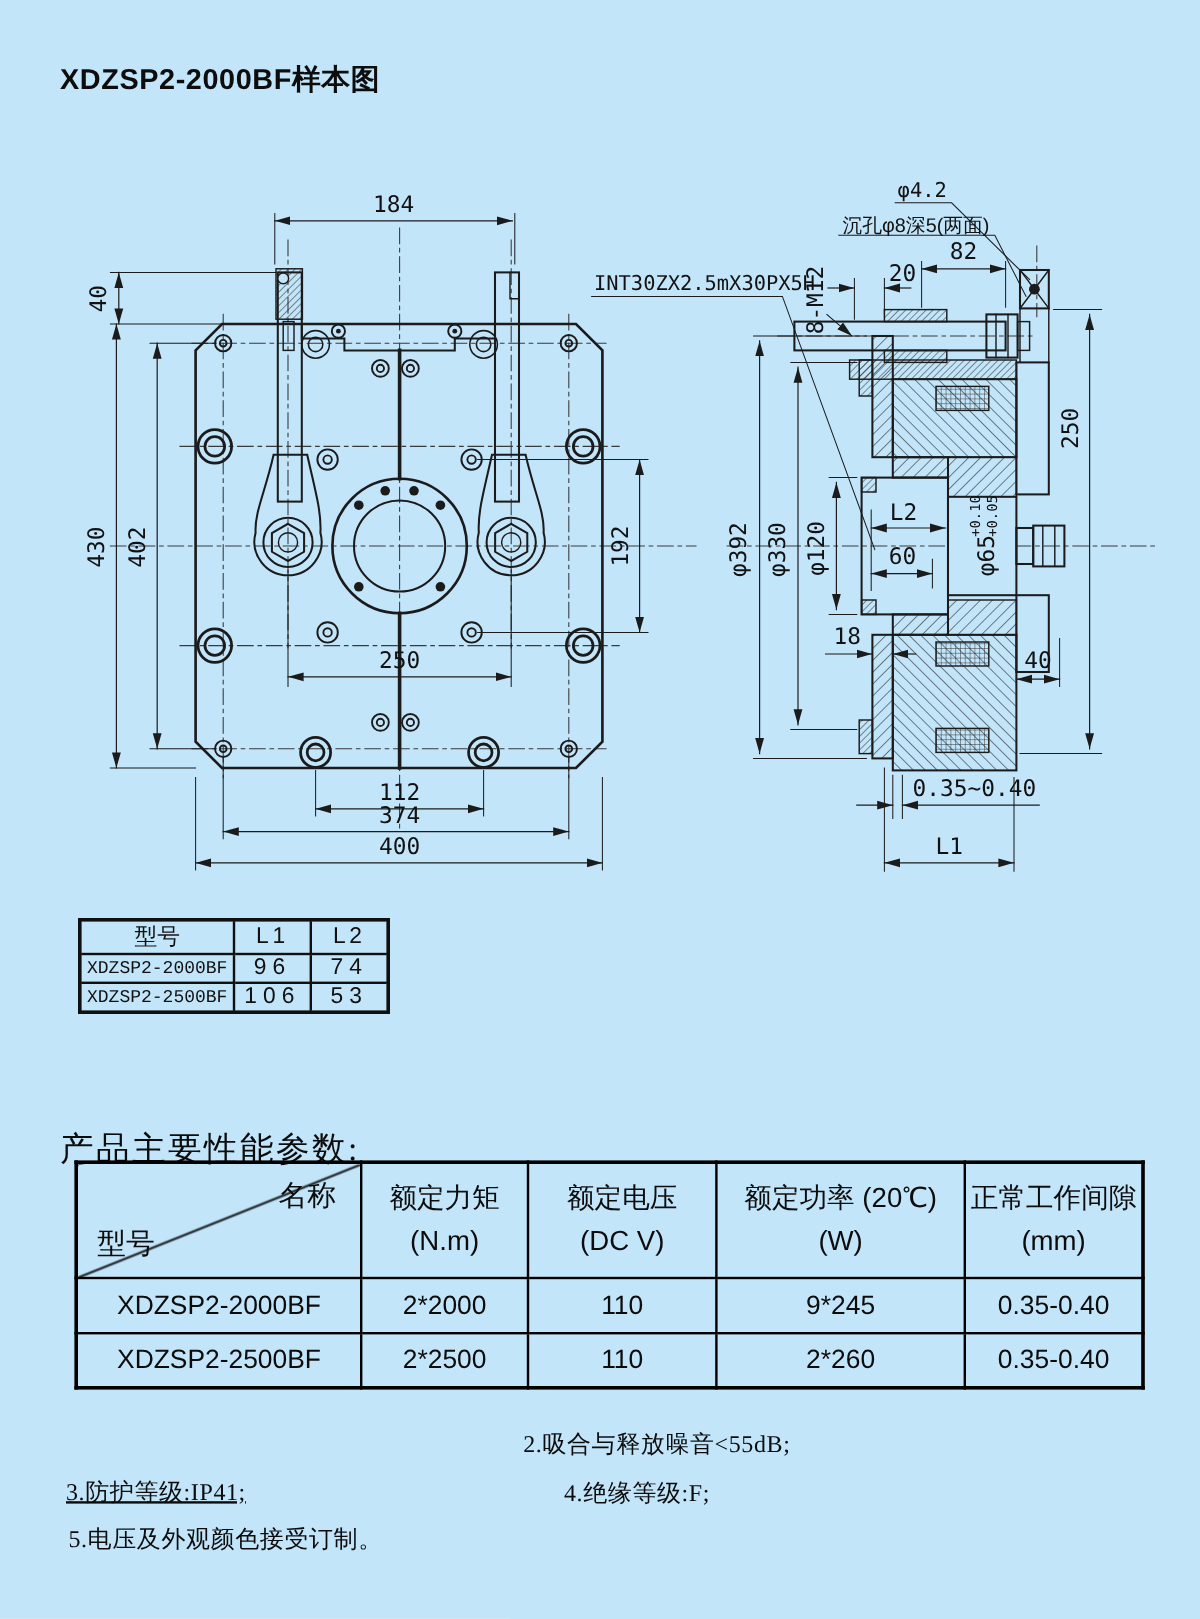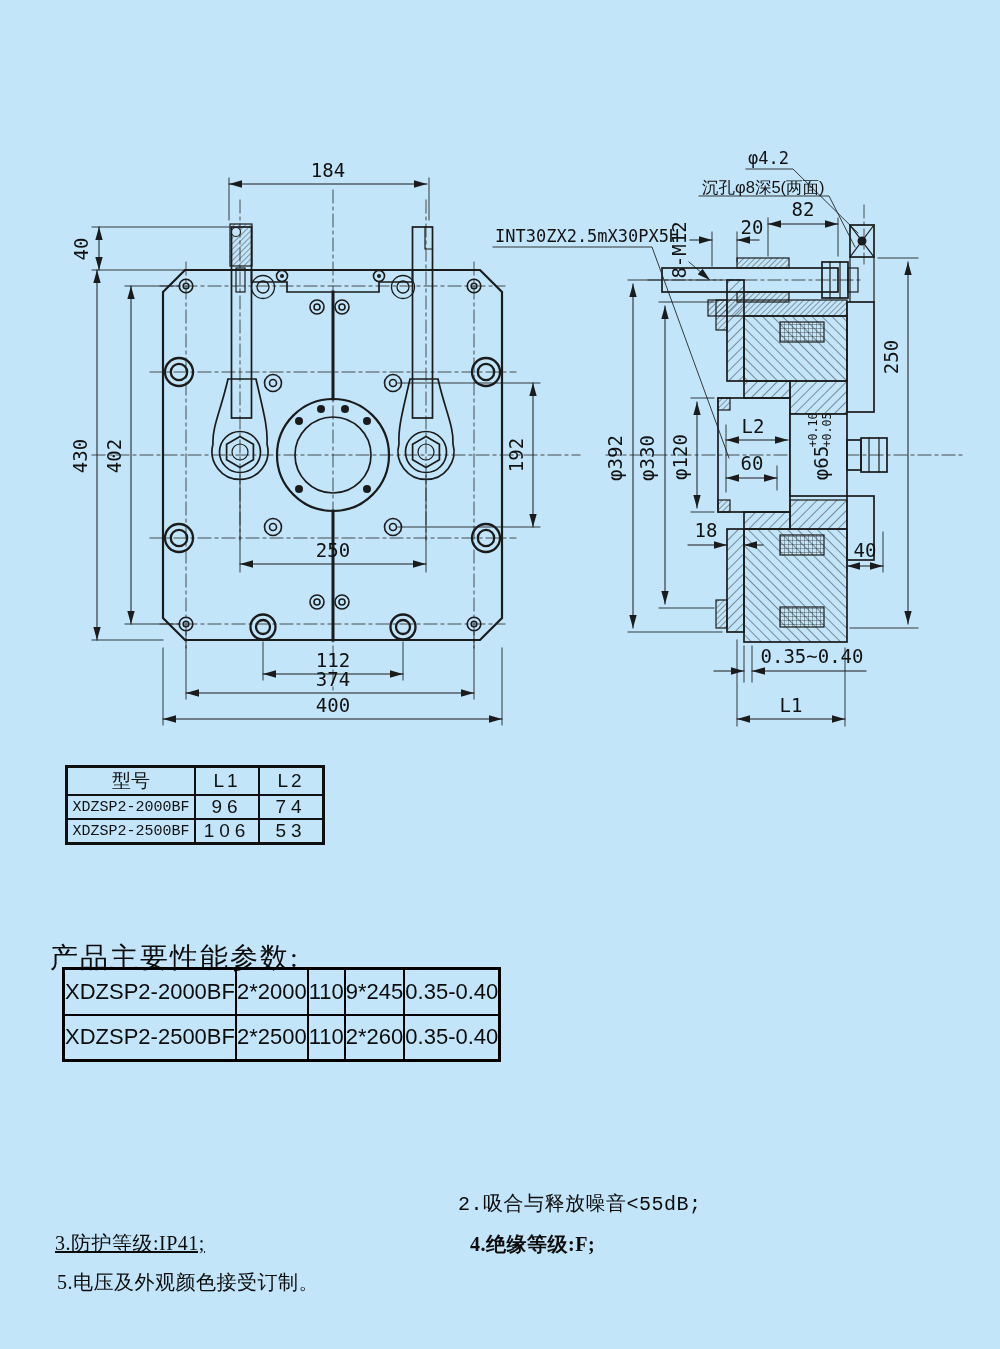--- a/index.html
+++ b/index.html
@@ -70,20 +70,21 @@
   .note {
     font-family:"Liberation Serif", serif; font-size:20px; color:#0c0c0c;
     letter-spacing:0.5px; white-space:nowrap;
   }
 </style>
 </head>
 <body>
 
 <div class="page">
 
+  <div class="abs page-title">XDZSP2-2000BF样本图</div>
 
   <svg class="draw" width="1000" height="760" viewBox="0 0 1000 760">
     <defs>
       <pattern id="h1" width="7" height="7" patternUnits="userSpaceOnUse" patternTransform="rotate(45)">
         <line x1="0" y1="0" x2="0" y2="7" stroke="#1b1b1b" stroke-width="0.9"></line>
       </pattern>
       <pattern id="h2" width="7" height="7" patternUnits="userSpaceOnUse" patternTransform="rotate(-45)">
         <line x1="0" y1="0" x2="0" y2="7" stroke="#1b1b1b" stroke-width="0.9"></line>
       </pattern>
       <pattern id="fineH" width="4" height="4" patternUnits="userSpaceOnUse" patternTransform="rotate(45)">
@@ -345,35 +346,57 @@
       <td class="st-num">106</td>
       <td class="st-num">53</td>
     </tr>
   </tbody>
     </table>
 
   <div class="abs params-heading">产品主要性能参数:</div>
 
   <table class="perf-table">
     <tbody>
+        <tr class="pt-head">
+      <th class="pt-c1 corner-cell">
+        <span class="corner-top">名称</span>
+        <span class="corner-bot">型号</span>
+      </th>
+      <th class="pt-c2">
+        <div>额定力矩</div>
+        <div>(N.m)</div>
+      </th>
+      <th class="pt-c3">
+        <div>额定电压</div>
+        <div>(DC V)</div>
+      </th>
+      <th class="pt-c4">
+        <div>额定功率 (20℃)</div>
+        <div>(W)</div>
+      </th>
+      <th class="pt-c5">
+        <div>正常工作间隙</div>
+        <div>(mm)</div>
+      </th>
+    </tr>
     <tr class="pt-row">
       <td>XDZSP2-2000BF</td>
       <td>2*2000</td>
       <td>110</td>
       <td>9*245</td>
       <td>0.35-0.40</td>
     </tr>
     <tr class="pt-row">
       <td>XDZSP2-2500BF</td>
       <td>2*2500</td>
       <td>110</td>
       <td>2*260</td>
       <td>0.35-0.40</td>
     </tr>
   </tbody>
     </table>
 
-  <div class="abs note" style="left:458px; top:1190px;font-family:Liberation Mono, monospace;">2.吸合与释放噪音&lt;55dB;</div>
+  <div class="abs note" style="left:436px; top:1190px;">2.吸合与释放噪音&lt;55dB;</div>
   <div class="abs note" style="left:55px;  top:1230px;text-decoration:underline;">3.防护等级:IP41;</div>
-  <div class="abs note" style="left:470px; top:1231px;font-weight:bold;">4.绝缘等级:F;</div>
+  <div class="abs note" style="left:470px; top:1231px;">4.绝缘等级:F;</div>
   <div class="abs note" style="left:57px;  top:1269px;">5.电压及外观颜色接受订制。</div>
 
 </div>
 
 </body></html>

